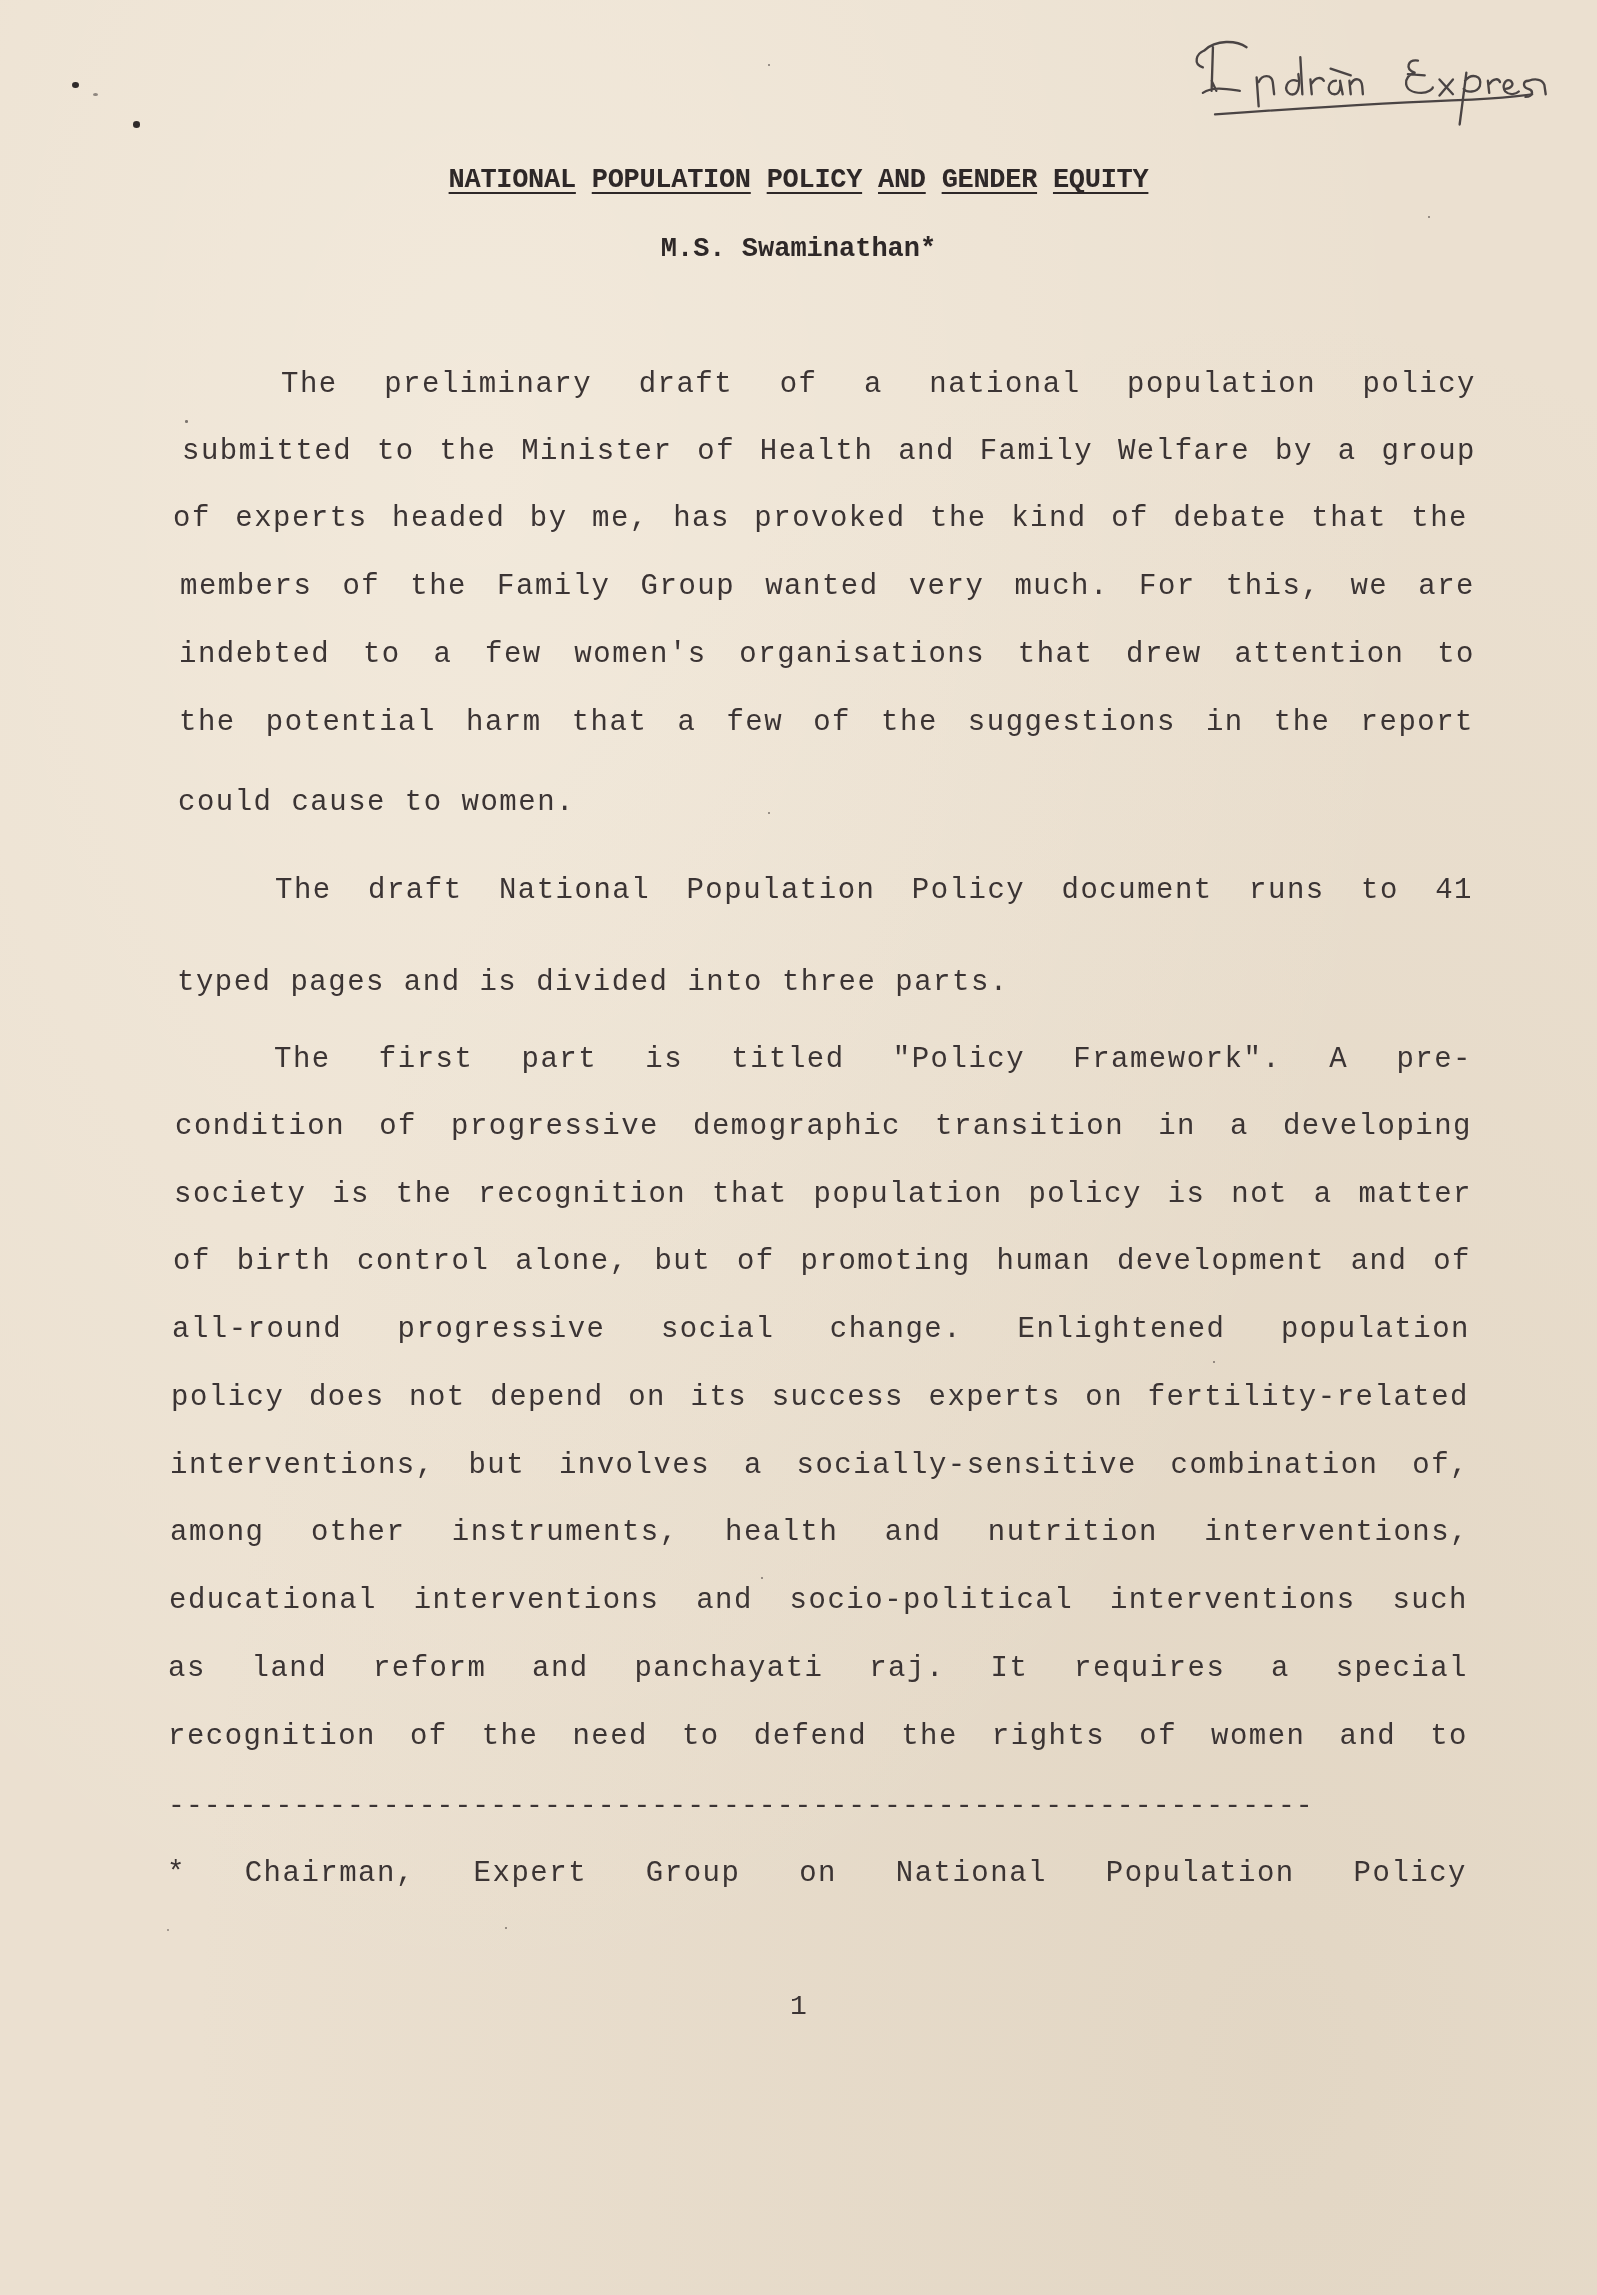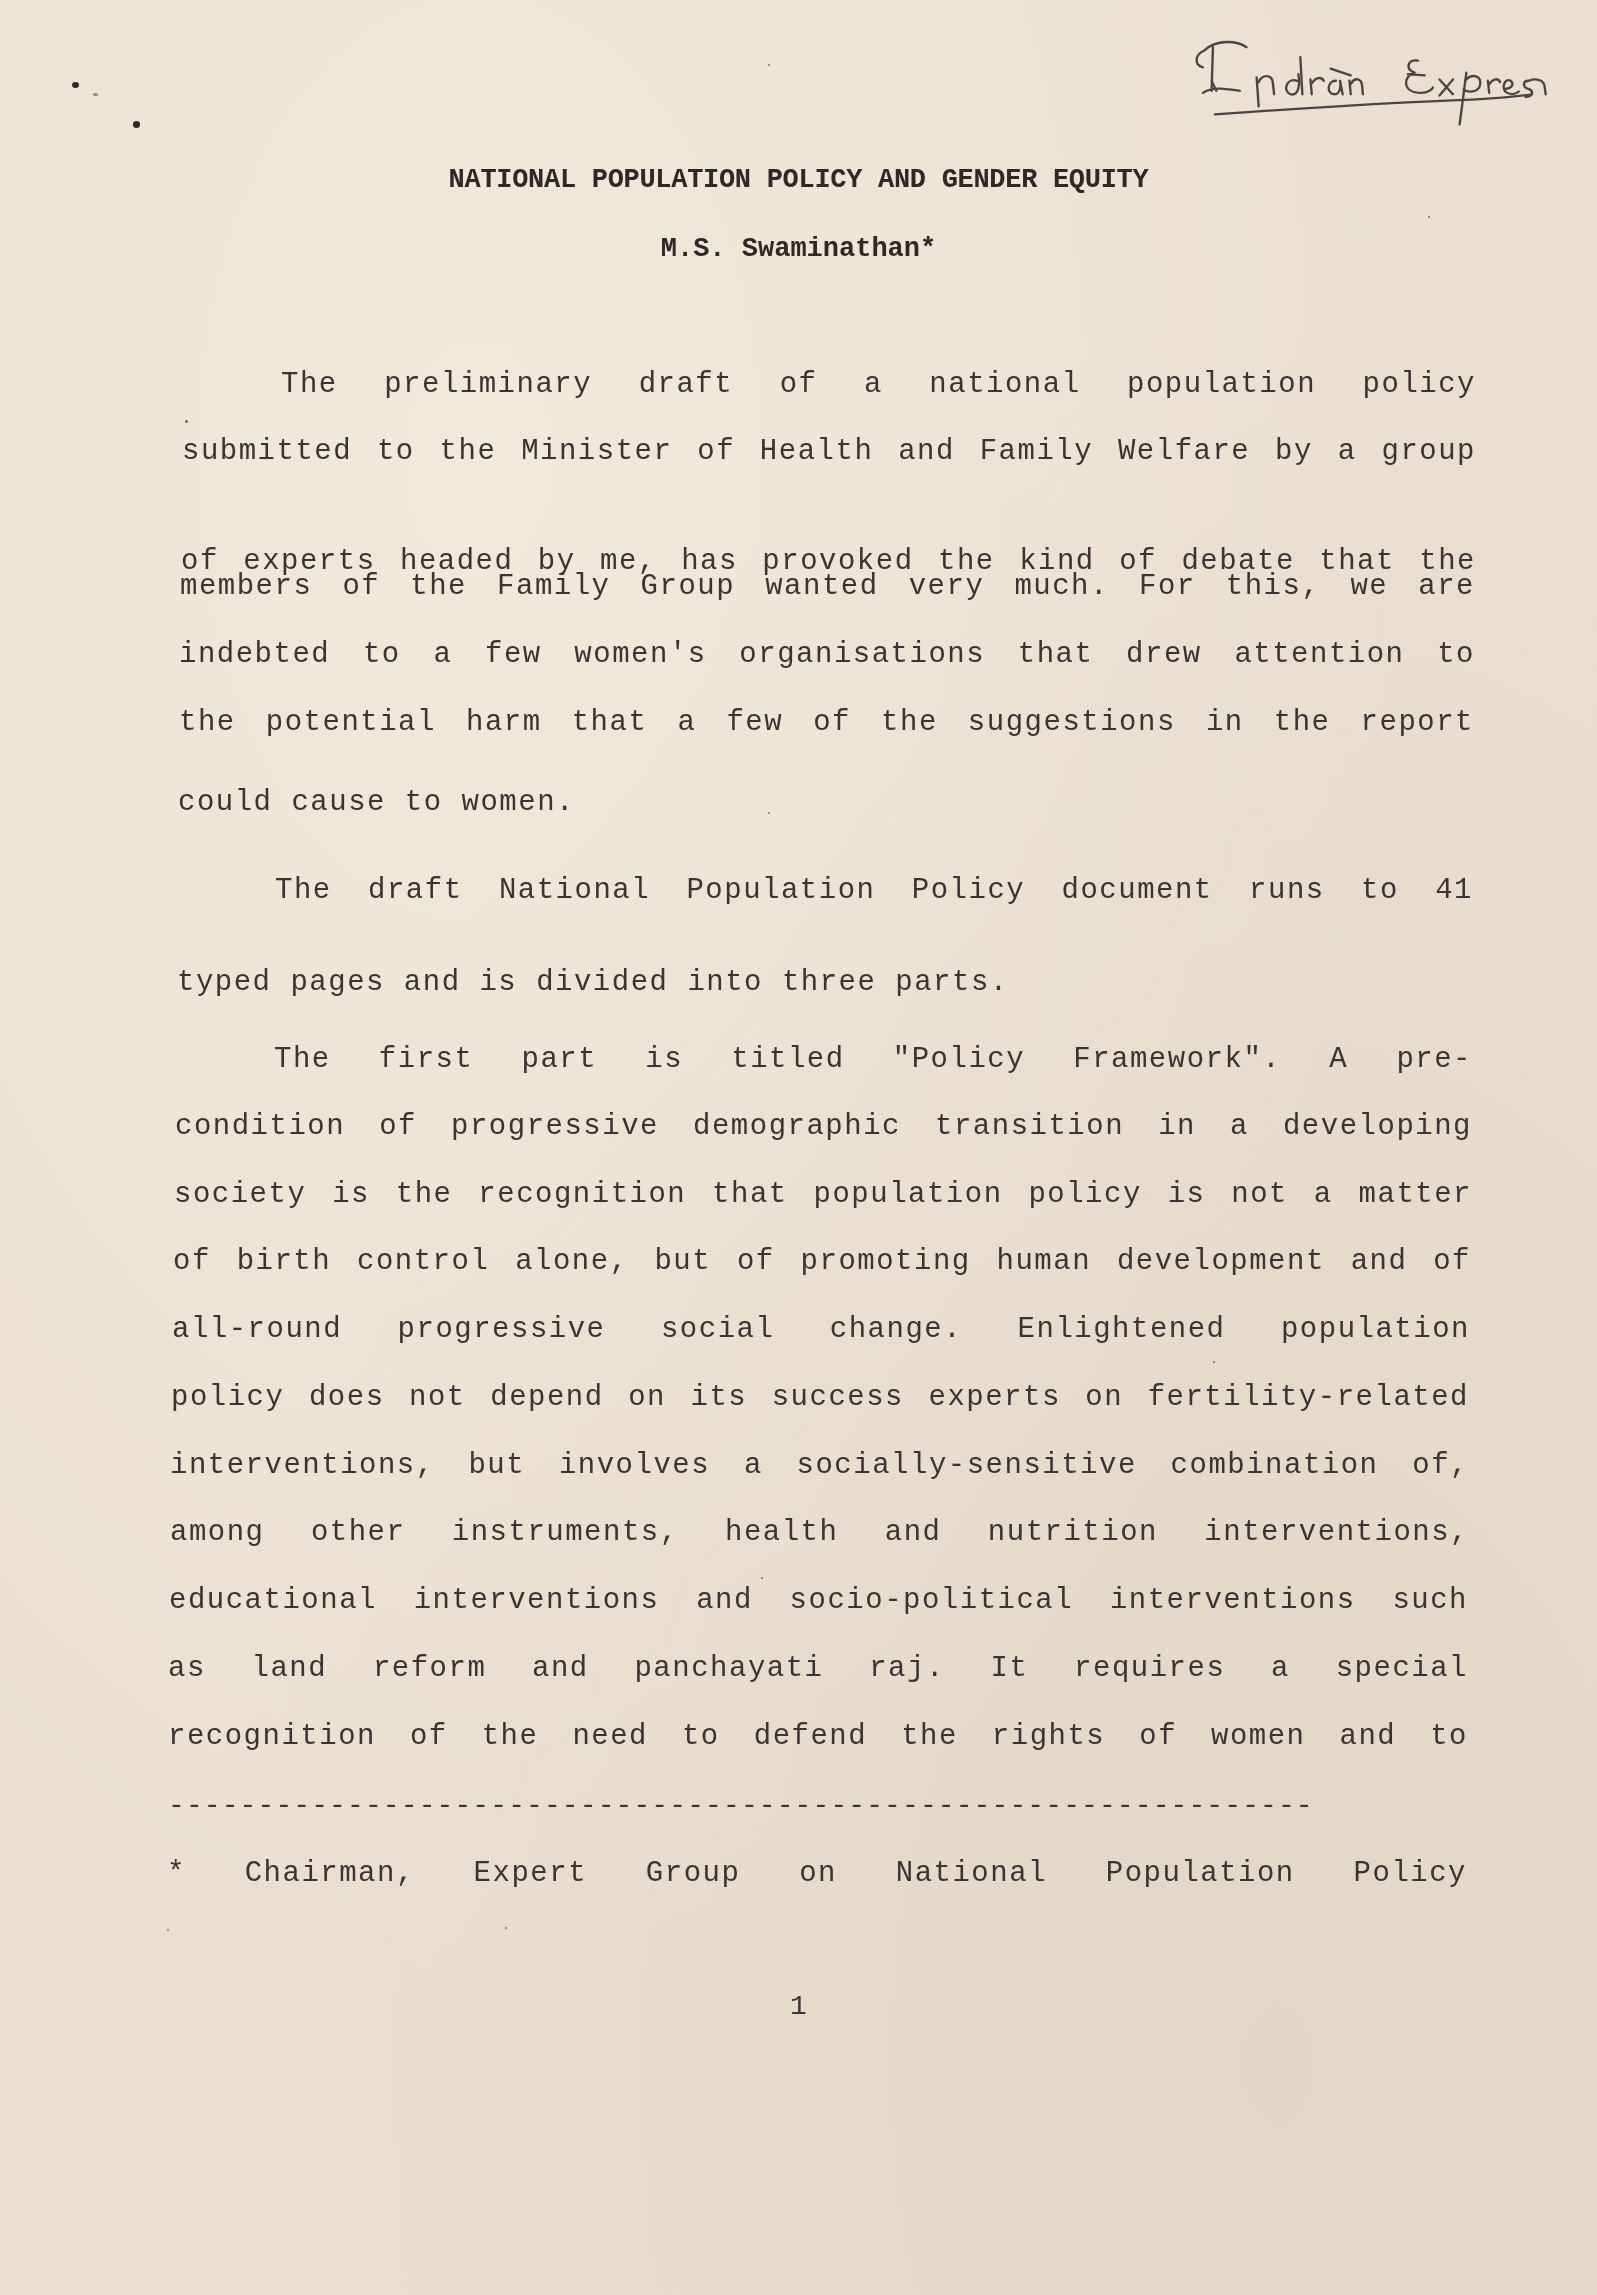--- a/index.html
+++ b/index.html
@@ -14,21 +14,21 @@
   }
   .abs { position:absolute; }
   .handwriting {
     left:1189px; top:27px; width:384px; height:121px;
   }
   .title {
     left:0; width:1597px; top:165px; text-align:center;
     font-family:"Liberation Mono", monospace; font-weight:bold;
     font-size:27px; letter-spacing:-0.3px; color:#2e2828;
   }
-  .title .w { text-decoration-thickness:2px; text-underline-offset:5.4px;margin-top:8px; }
+  .title .w { text-decoration:underline; text-decoration-thickness:2px; text-underline-offset:5.4px;margin-top:8px; }
   .author {
     left:0; width:1597px; top:234px; text-align:center;
     font-weight:bold; font-size:27px; color:#2e2828;
   }
   .line {
     position:absolute; height:40px; font-size:29px; line-height:40px;
     text-align:justify; text-align-last:justify; white-space:nowrap;
     letter-spacing:1.5px; color:#3b3434;
   }
   .line.last { text-align-last:left; }
@@ -100,21 +100,21 @@
   <span class="w">AND</span>
   <span class="w">GENDER</span>
   <span class="w">EQUITY</span>
 </div>
 
 <div class="abs author">M.S. Swaminathan*</div>
 
 <div>
   <div class="line" style="left:281px;top:365px;width:1195px;">The preliminary draft of a national population policy</div>
   <div class="line" style="left:182px;top:432px;width:1294px;">submitted to the Minister of Health and Family Welfare by a group</div>
-  <div class="line" style="left:181px;top:499px;width:1295px;margin-top:43px;">of experts headed by me, has provoked the kind of debate that the</div>
+  <div class="line" style="left:173px;top:499px;width:1295px;">of experts headed by me, has provoked the kind of debate that the</div>
   <div class="line" style="left:180px;top:567px;width:1295px;">members of the Family Group wanted very much.  For this, we are</div>
   <div class="line" style="left:179px;top:635px;width:1296px;">indebted to a few women's organisations that drew attention to</div>
   <div class="line" style="left:179px;top:703px;width:1295px;">the potential harm that a few of the suggestions in the report</div>
   <div class="line last" style="left:178px;top:770px;width:1295px;margin-top:13px;">could cause to women.</div>
 </div>
 
 <div>
   <div class="line" style="left:275px;top:871px;width:1198px;">The draft National Population Policy document runs to 41</div>
   <div class="line last" style="left:177px;top:939px;width:1296px;margin-top:24px;">typed pages and is divided into three parts.</div>
 </div>

